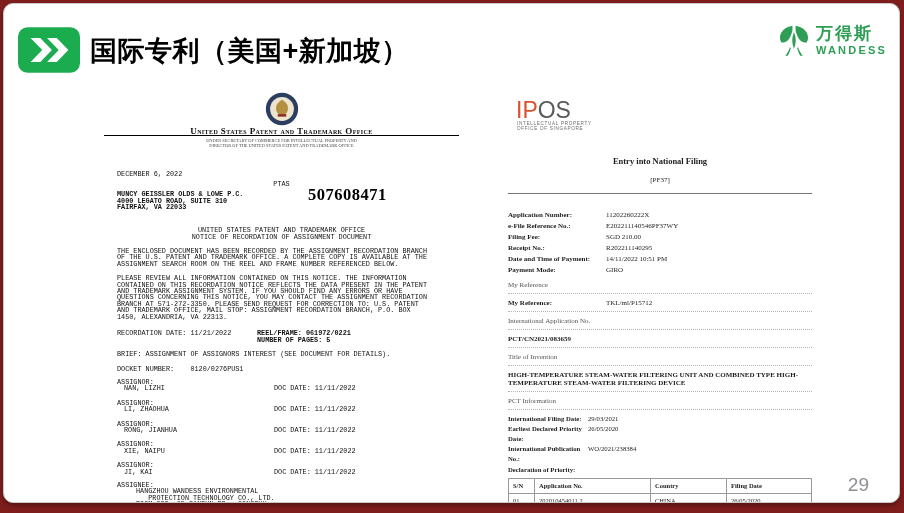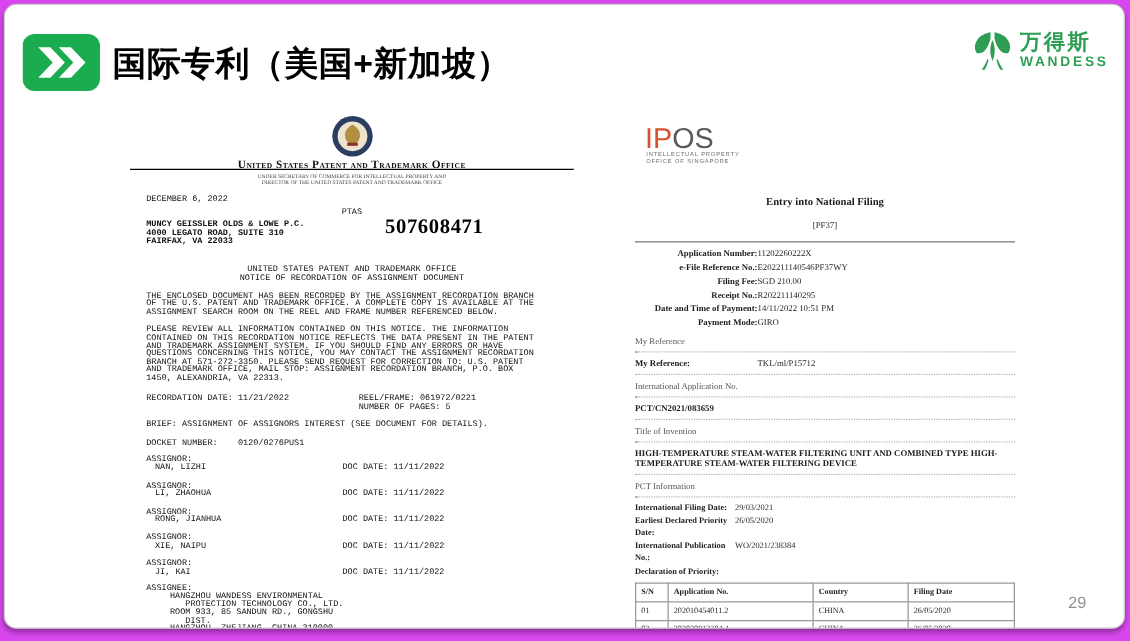--- a/index.html
+++ b/index.html
@@ -1,18 +1,18 @@
 <!DOCTYPE html>
 <html><head>
 <meta charset="utf-8">
 <style>
   * { box-sizing: border-box; }
   html,body { margin:0; padding:0; }
   body { background:#cfcfcf; font-family:"Liberation Sans",sans-serif; }
-  .stage { position:relative; width:904px; height:513px; background:#d946ef; overflow:hidden; }
+  .stage { position:relative; width:904px; height:513px; background:#7f1d1d; overflow:hidden; }
   .card { position:absolute; left:3px; top:3px; width:897px; height:500px; background:#ffffff;
           border:1px solid #c9c9c9; border-radius:10px; box-shadow:0 3px 4px rgba(0,0,0,0.30); overflow:hidden; }
 
   
   .badge { position:absolute; left:14px; top:23px; width:62px; height:46px; }
   .title { position:absolute; left:86px; top:29px; margin:0; font-size:27px; font-weight:bold;
            color:#000; letter-spacing:0.5px; white-space:nowrap; }
   .brand { position:absolute; right:12px; top:16px; display:flex; align-items:center; gap:3px; }
   .brand-icon { width:38px; height:40px; }
   .brand-txt { display:flex; flex-direction:column; line-height:1; }
@@ -20,31 +20,31 @@
   .brand-en { font-size:11px; font-weight:bold; color:#2E9E55; letter-spacing:2.2px; margin-top:3px; }
 
   
   .uspto { position:absolute; left:100px; top:86px; width:355px; color:#101010;
            font-family:"Liberation Mono","DejaVu Sans Mono",monospace; font-size:6.8px; line-height:6.4px; }
   .us-seal { display:block; width:34px; height:34px; margin:2px auto 2px; }
   .us-office { text-align:center; font-family:"Liberation Serif",serif; font-weight:bold; font-size:9px;
                font-variant:small-caps; letter-spacing:0.4px; padding-bottom:1px; border-bottom:1.6px solid #000; }
   .us-sub { text-align:center; font-family:"Liberation Serif",serif; font-size:4.4px; line-height:5px; color:#444; }
   .us-sub.first { margin-top:2px; }
-  .us-date { margin:9px 0 0 13px; }
+  .us-date { margin:23px 0 0 13px; }
   .us-ptas { text-align:center; margin-top:3px; }
   .us-addr-wrap { position:relative; margin:4px 0 0 13px; height:22px; }
   .us-addr div { line-height:6.4px;font-weight:bold; }
   .us-bignum { position:absolute; left:191px; top:1px; font-family:"Liberation Serif",serif;
                font-weight:bold; font-size:16.5px; letter-spacing:0.5px; color:#000; }
   .us-center { text-align:center; }
   .us-center.first { margin-top:14px; }
   .us-para { margin:8px 0 0 13px; width:76ch; }
   .us-two { position:relative; margin:10px 0 0 13px; height:13px; }
-  .us-col2 { position:absolute; left:170px; top:0; }
+  .us-col2 { position:absolute; left:140px; top:0;font-weight:bold; }
   .us-brief { margin:8px 0 0 13px; }
   .us-docket { margin:8px 0 0 13px; white-space:pre; }
   .us-block { position:relative; margin:8px 0 0 13px; }
   .us-block.firstblock { margin-top:7px; }
   .us-name { margin-left:7px; }
   .us-docdate { position:absolute; left:157px; bottom:0;text-align:right; }
   .us-assignee { margin:7px 0 0 13px; }
   .us-assignee div.ln { margin-left:19px; white-space:pre; line-height:6.4px; }
 
   
@@ -52,38 +52,38 @@
           font-family:"Liberation Serif",serif; font-size:7px; line-height:8px; }
   .ip-logo { margin:10px 0 0 8px; }
   .ip-word { font-family:"Liberation Sans",sans-serif; font-weight:400; font-size:23px; line-height:22px; letter-spacing:0; }
   .ip-or { color:#D8512F; }
   .ip-gr { color:#595A5C; }
   .ip-tag { font-family:"Liberation Sans",sans-serif; font-size:4.6px; line-height:5.4px;
             letter-spacing:0.7px; color:#6a6b6d; margin-left:1px; }
   .ip-entry { text-align:center; font-weight:bold; font-size:8.5px; margin-top:25px; }
   .ip-pf { text-align:center; font-size:7px; margin-top:11px; }
   .ip-rule { border-top:1.3px solid #777; margin-top:9px; }
-  .ip-fields { margin-top:4px;text-align:right; }
+  .ip-fields { margin-top:16px; }
   .ip-frow { display:flex; line-height:11px; }
   .ip-frow .lbl { width:98px; font-weight:bold; flex:none; }
   .ip-sech { color:#555; padding:5px 0 4px; border-bottom:1px dotted #b5b5b5; }
   .ip-secv { font-weight:bold; padding:5px 0 4px; border-bottom:1px dotted #b5b5b5; }
   .ip-secv.flexrow { display:flex; }
   .ip-secv .lbl { width:98px; flex:none; }
   .ip-secv .val { font-weight:normal; }
   .ip-pct { margin-top:4px; }
   .ip-prow { display:flex; line-height:10px; font-size:6.7px; }
   .ip-prow .lbl { width:80px; font-weight:bold; flex:none; }
   .ip-decl { font-weight:bold; line-height:12px; font-size:6.7px; }
   .ip-table { width:100%; border-collapse:collapse; margin-top:2px; }
   .ip-table th, .ip-table td { border:1px solid #999; font-size:6.5px; padding:3px 4px; text-align:left; font-weight:normal; }
   .ip-table th { font-weight:bold; }
   .col-sn { width:26px; } .col-app { width:116px; } .col-cty { width:76px; }
 
-  .pagenum { position:absolute; right:30px; top:470px; font-size:13px; color:#8f9094; }
+  .pagenum { position:absolute; right:30px; top:470px; font-size:19px; color:#8f9094; }
 </style>
 </head>
 <body>
 
 <div class="stage">
   <div class="card">
 
     <svg class="badge" viewBox="0 0 64 47" aria-hidden="true">
       <rect width="64" height="47" rx="10" fill="#1CAC50"></rect>
       <polygon points="13,11 23,11 35,23.5 23,36 13,36 25,23.5" fill="#ffffff"></polygon>

